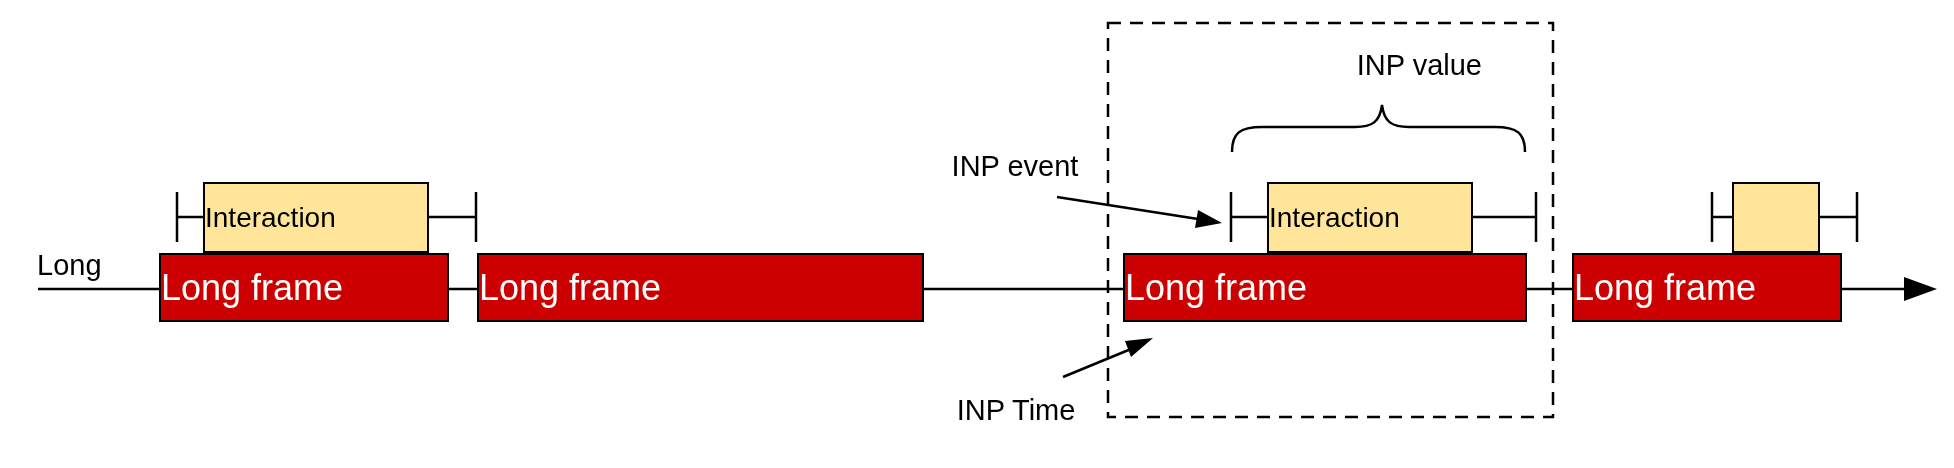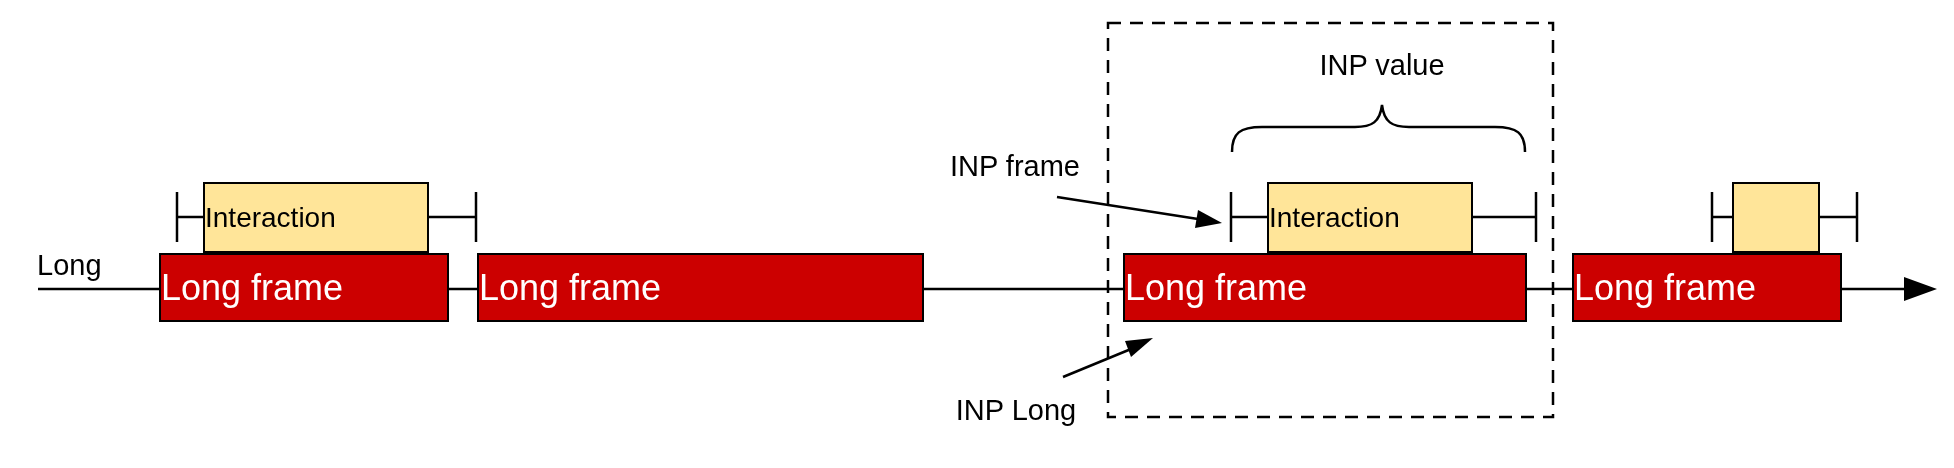--- a/index.html
+++ b/index.html
@@ -121,17 +121,17 @@
     <span>Interaction</span>
   </div>
   <div class="box interaction" style="left:1267px; width:206px;">
     <span>Interaction</span>
   </div>
   <div class="box interaction" style="left:1732px; width:88px;">
     <span></span>
   </div>
 
   <div class="label" style="left:37px; top:250px;">Long</div>
-  <div class="label centered" style="left:915px; top:151px; width:200px;">INP frame</div>
-  <div class="label centered" style="left:1282px; top:50px; width:200px;">INP value</div>
-  <div class="label centered" style="left:916px; top:395px; width:200px;">INP Long</div>
+  <div class="label centered" style="left:915px; top:151px; width:200px;">INP event</div>
+  <div class="label centered" style="left:1282px; top:50px; width:200px;text-align:right;">INP value</div>
+  <div class="label centered" style="left:916px; top:395px; width:200px;">INP Time</div>
 
 </div>
 
 </body></html>

